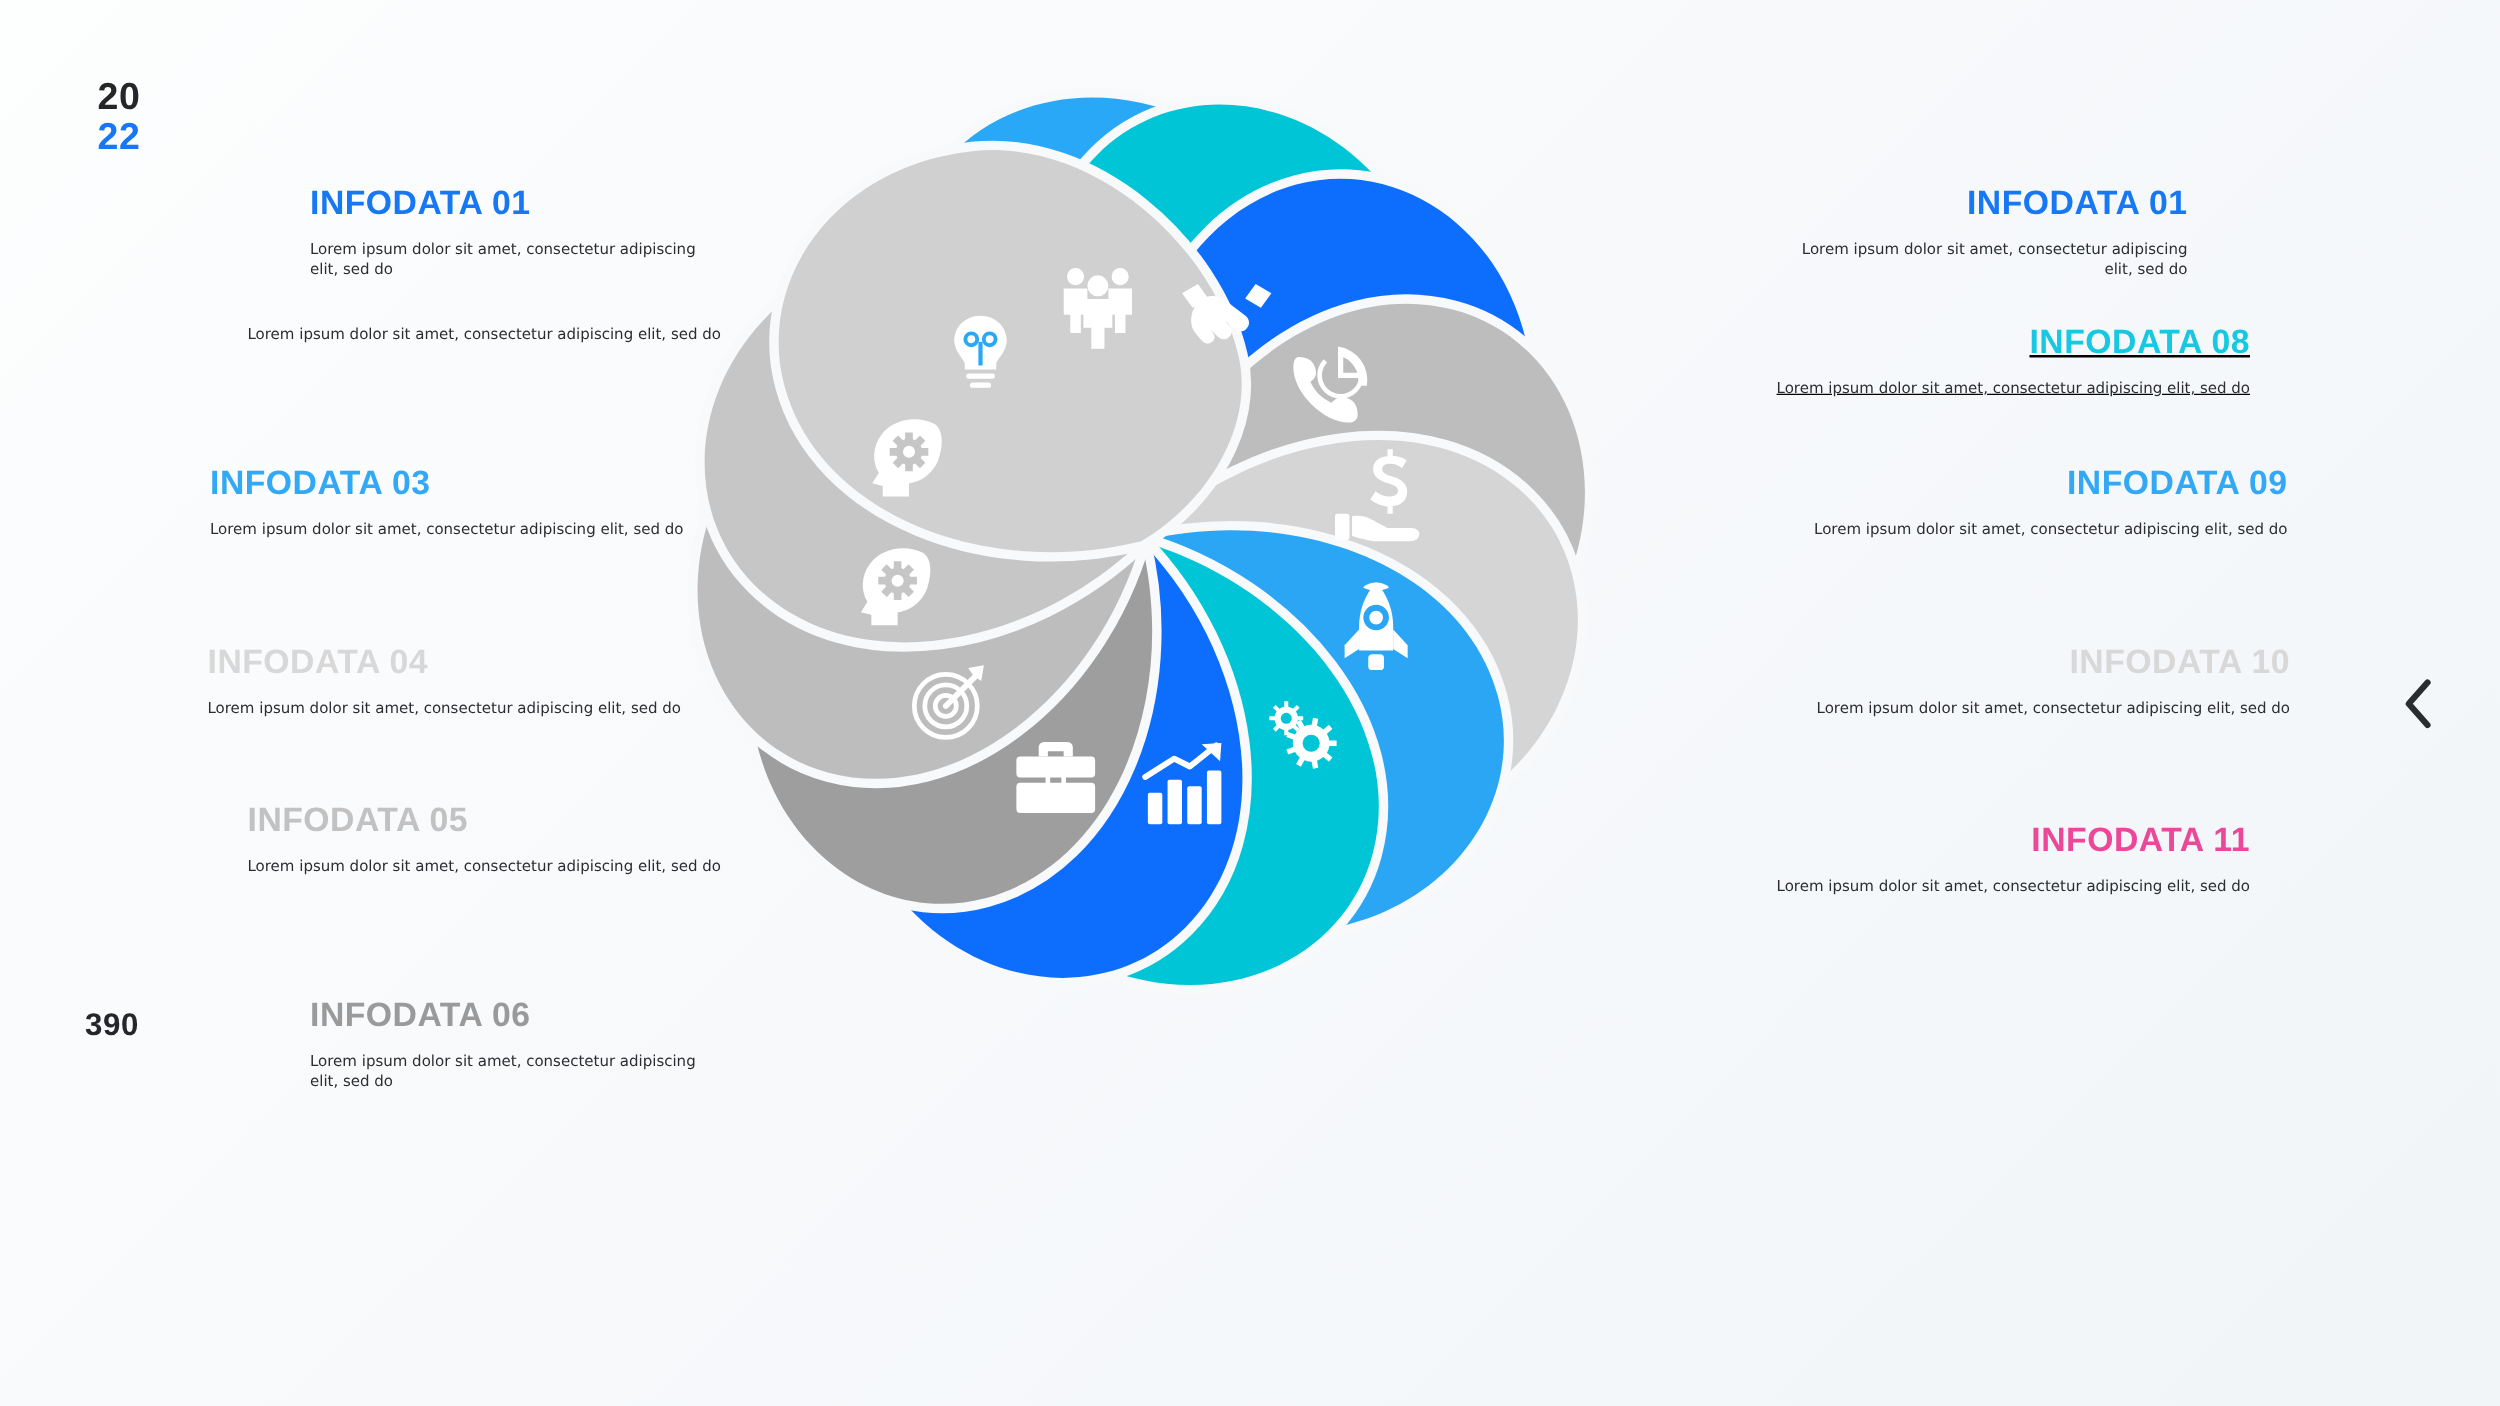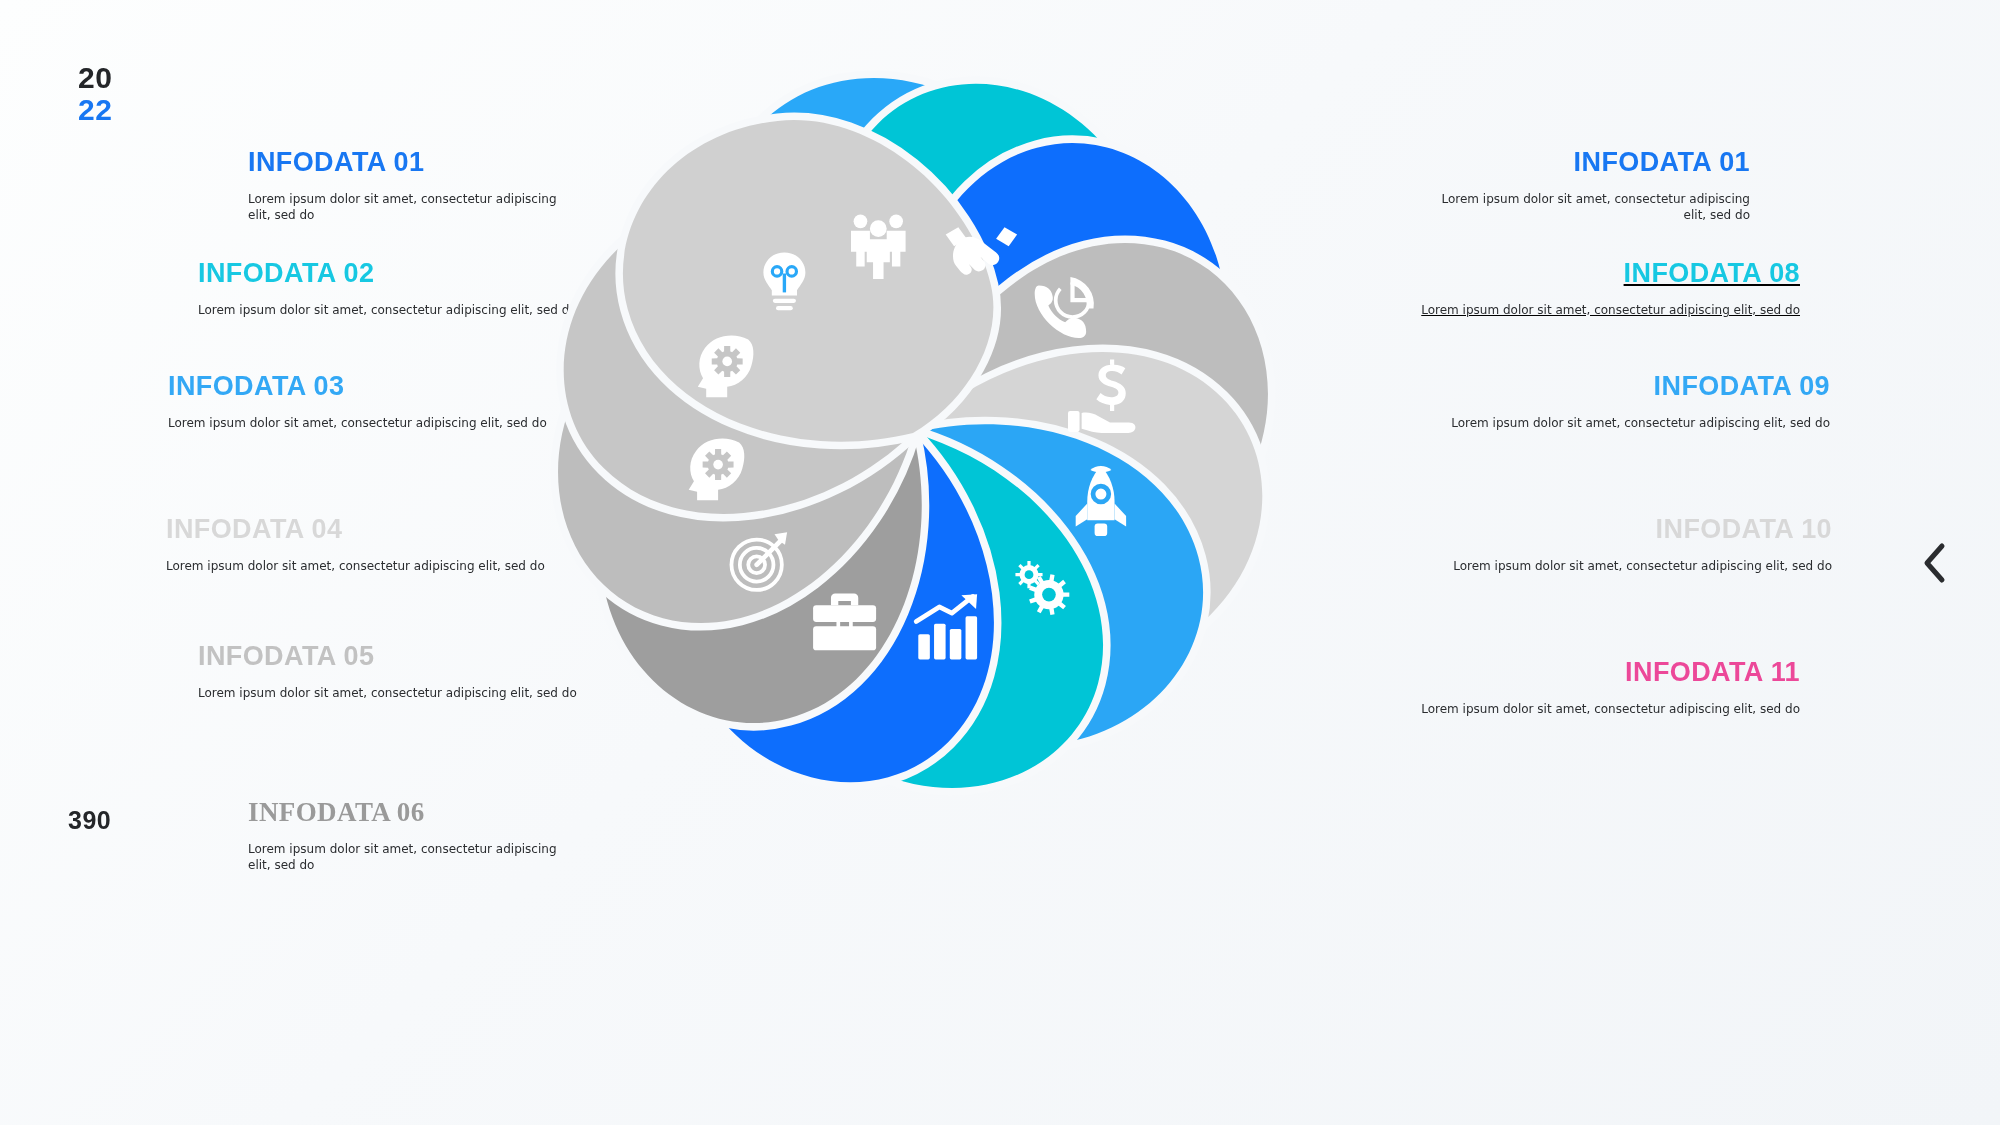--- a/index.html
+++ b/index.html
@@ -104,37 +104,36 @@
     <path d="M22 6 L7 23 L22 40" fill="none" stroke="#2a2c2f" stroke-width="5" stroke-linecap="round" stroke-linejoin="round"></path>
   </svg>
 </div>
 
 <div class="col" id="col-left">
     <div class="entry" style="top: 148px; padding-right: 0px; padding-left: 100px;">
       <div class="etitle" style="color: rgb(24, 119, 242);">INFODATA 01</div>
       <div class="edesc">Lorem ipsum dolor sit amet, consectetur adipiscing elit, sed do</div>
     </div>
     <div class="entry" style="top: 259px; padding-right: 0px; padding-left: 50px;">
-      <div class="etitle" style="color: rgb(23, 200, 226);">INFODATA 02</div>
       <div class="edesc">Lorem ipsum dolor sit amet, consectetur adipiscing elit, sed do</div>
     </div>
     <div class="entry" style="top: 372px; padding-right: 0px; padding-left: 20px;">
       <div class="etitle" style="color: rgb(51, 168, 245);">INFODATA 03</div>
       <div class="edesc">Lorem ipsum dolor sit amet, consectetur adipiscing elit, sed do</div>
     </div>
     <div class="entry" style="top: 515px; padding-right: 0px; padding-left: 18px;">
       <div class="etitle" style="color: rgb(216, 216, 216);">INFODATA 04</div>
       <div class="edesc">Lorem ipsum dolor sit amet, consectetur adipiscing elit, sed do</div>
     </div>
     <div class="entry" style="top: 642px; padding-right: 0px; padding-left: 50px;">
       <div class="etitle" style="color: rgb(194, 194, 194);">INFODATA 05</div>
       <div class="edesc">Lorem ipsum dolor sit amet, consectetur adipiscing elit, sed do</div>
     </div>
     <div class="entry" style="top: 798px; padding-right: 0px; padding-left: 100px;">
-      <div class="etitle" style="color: rgb(154, 154, 154); font-family: Liberation Serif, serif;">INFODATA 06</div>
+      <div class="etitle" style="color: rgb(154, 154, 154);">INFODATA 06</div>
       <div class="edesc">Lorem ipsum dolor sit amet, consectetur adipiscing elit, sed do</div>
     </div>
   </div>
 
 <div class="col" id="col-right">
     <div class="entry" style="top: 148px; padding-right: 100px;">
       <div class="etitle" style="color: rgb(24, 119, 242);">INFODATA 01</div>
       <div class="edesc">Lorem ipsum dolor sit amet, consectetur adipiscing elit, sed do</div>
     </div>
     <div class="entry" style="top: 259px; padding-right: 50px; text-decoration: underline;">

